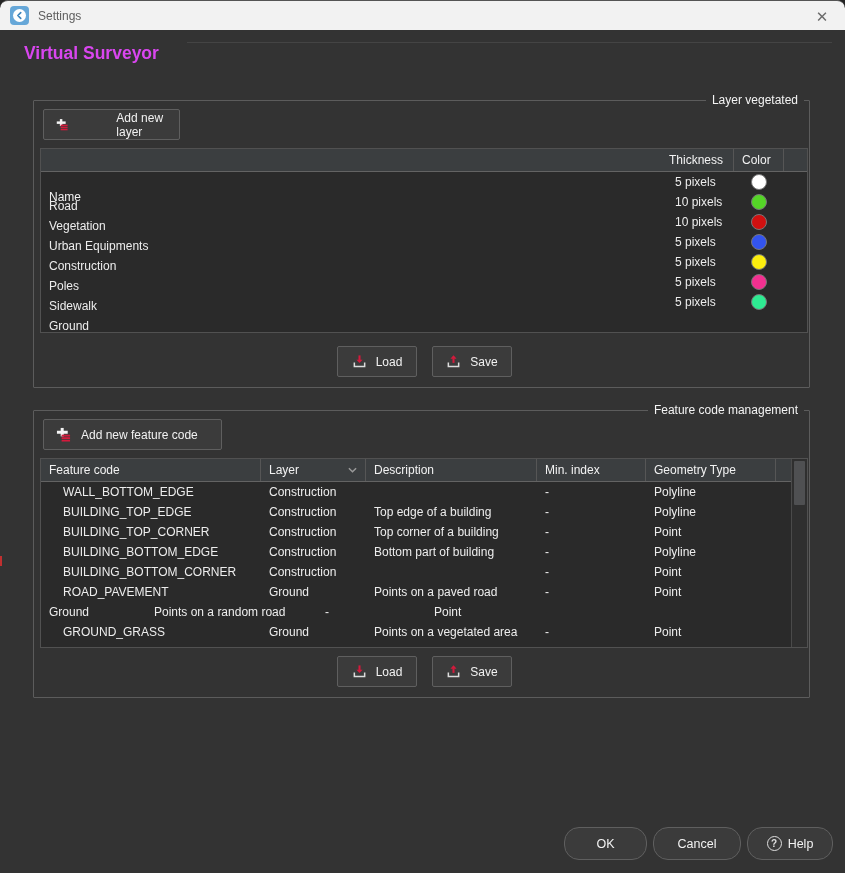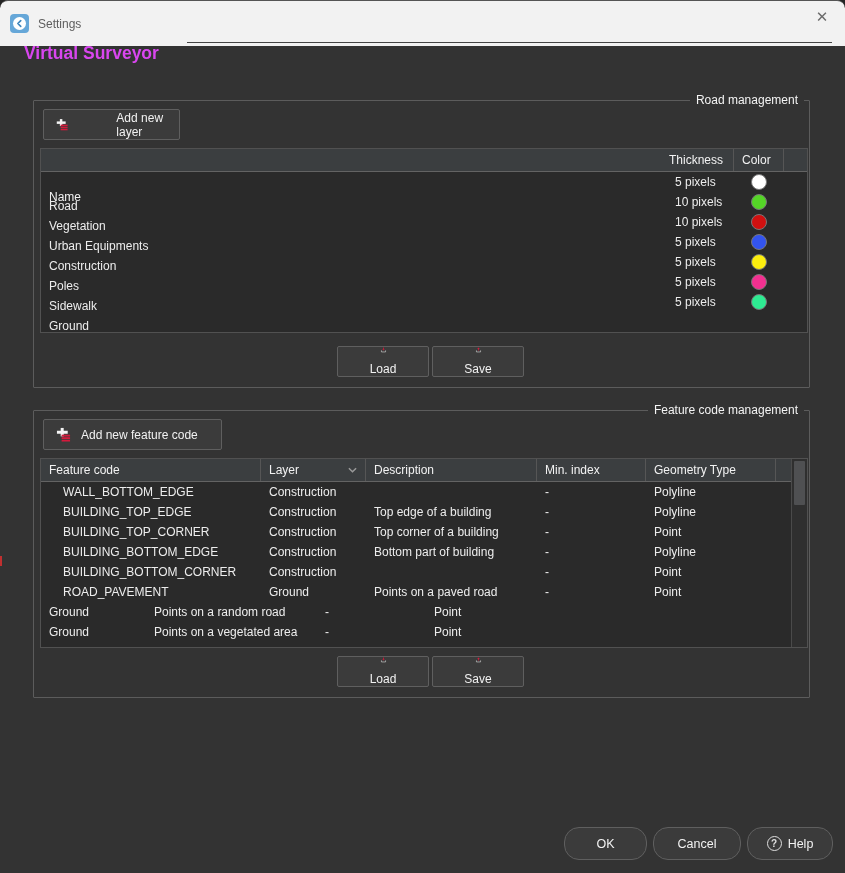--- a/index.html
+++ b/index.html
@@ -14,21 +14,21 @@
     --text-light:#f2f2f2;
   }
   *{box-sizing:border-box;}
   body{margin:0;background:#242424;font-family:"Liberation Sans",sans-serif;}
   .window{
     position:relative;width:845px;height:873px;background:var(--dialog-bg);
     border-radius:8px 8px 0 0;overflow:hidden;color:var(--text-light);
   }
   
   .titlebar{
-    position:absolute;top:0;left:0;right:0;height:46px;background:var(--titlebar-bg);
+    position:absolute;top:0;left:0;right:0;height:30px;background:var(--titlebar-bg);
     border-radius:8px 8px 0 0;border-top:1px solid #555;display:flex;align-items:center;
   }
   .app-icon{
     width:19px;height:19px;margin-left:10px;border-radius:4px;background:var(--app-icon-blue);
     display:flex;align-items:center;justify-content:center;flex:0 0 auto;
   }
   .app-icon .disc{width:13px;height:13px;border-radius:50%;background:#fff;display:flex;align-items:center;justify-content:center;}
   .titlebar-title{margin-left:9px;font-size:12px;color:#5e5e5e;}
   .close-btn{
     position:absolute;right:11px;top:4px;width:24px;height:24px;display:flex;align-items:center;
@@ -43,21 +43,21 @@
     position:absolute;top:-9px;right:5px;background:var(--dialog-bg);
     padding:0 6px;font-size:12px;color:#f4f4f4;line-height:17px;
   }
   
   .btn{
     background:var(--button-bg);border:1px solid var(--button-border);border-radius:2px;
     color:var(--text-light);font-size:12px;display:flex;align-items:center;cursor:default;
     font-family:"Liberation Sans",sans-serif;
   }
   .add-btn{position:absolute;left:9px;top:8px;height:31px;padding-left:12px;gap:10px;}
-  .io-btn{position:absolute;top:245px;width:92px;height:31px;justify-content:center;gap:9px;flex-direction:column;}
+  .io-btn{position:absolute;top:245px;width:80px;height:31px;justify-content:center;gap:9px;}
   .io-load{left:303px;} .io-save{left:398px;}
   .footer-btn{position:absolute;top:827px;height:33px;justify-content:center;border-radius:15px;font-size:12.5px;gap:6px;}
   .btn-ok{left:564px;width:83px;} .btn-cancel{left:653px;width:88px;} .btn-help{left:747px;width:86px;}
   .help-circle{
     width:15px;height:15px;border-radius:50%;border:1.5px solid #dedede;display:flex;align-items:center;
     justify-content:center;font-size:10px;font-weight:700;color:#dedede;
   }
   
   .table{position:absolute;left:6px;top:47px;width:768px;background:var(--table-bg);border:1px solid #515151;}
   .t-layer{height:185px;} .t-feature{height:190px;}
@@ -101,21 +101,21 @@
       </div>
     </div>
     <span class="titlebar-title">Settings</span>
     <div class="close-btn">✕</div>
   </div>
 
   <div class="title-rule"></div>
   <div class="page-title">Virtual Surveyor</div>
 
   <div class="groupbox" style="top:100px;">
-    <span class="group-label">Road management</span>
+    <span class="group-label">Layer vegetated</span>
 
     <div class="btn add-btn" style="width:137px;gap:48px;">
       <svg width="15" height="15" viewBox="0 0 16 16">
         <rect class="white-fill" x="5" y="1" width="3.2" height="9"></rect>
         <rect class="white-fill" x="1" y="4" width="11.5" height="3.2"></rect>
         <rect class="red-fill" x="6" y="8.2" width="9" height="1.9"></rect>
         <rect class="red-fill" x="6" y="10.9" width="9" height="1.9"></rect>
         <rect class="red-fill" x="6" y="13.6" width="9" height="1.9"></rect>
       </svg>
       <span>Add new layer</span>
@@ -290,20 +290,21 @@
   </div>
 
   <div class="trow">
     <div class="cell c-layer">Ground</div>
     <div class="cell c-desc">Points on a random road</div>
     <div class="cell c-min">-</div>
     <div class="cell c-geo">Point</div>
   </div>
 
   <div class="trow">
+    <div class="cell c-fc">GROUND_GRASS</div>
     <div class="cell c-layer">Ground</div>
     <div class="cell c-desc">Points on a vegetated area</div>
     <div class="cell c-min">-</div>
     <div class="cell c-geo">Point</div>
   </div>
 </div>
       <div class="vscroll">
         <div class="thumb"></div>
       </div>
     </div>

